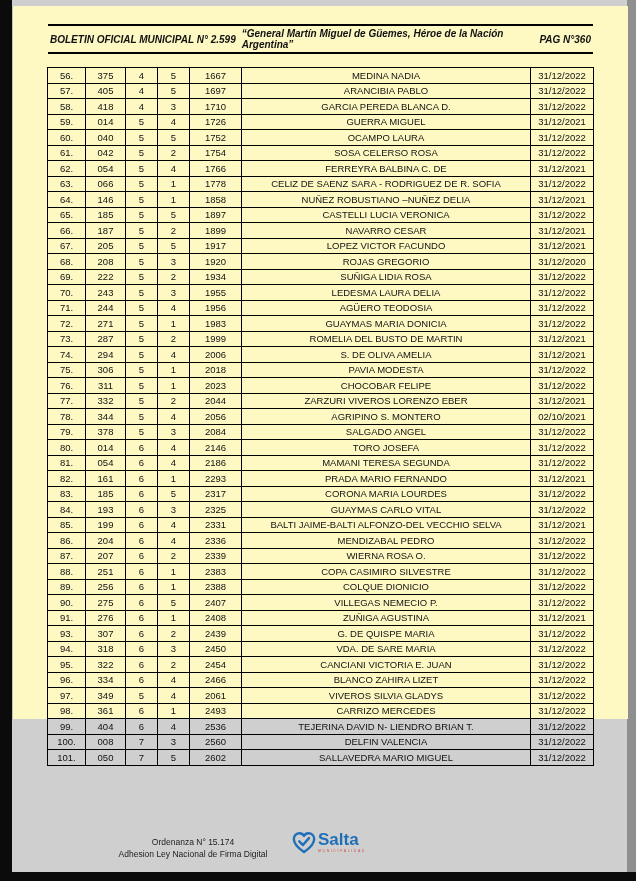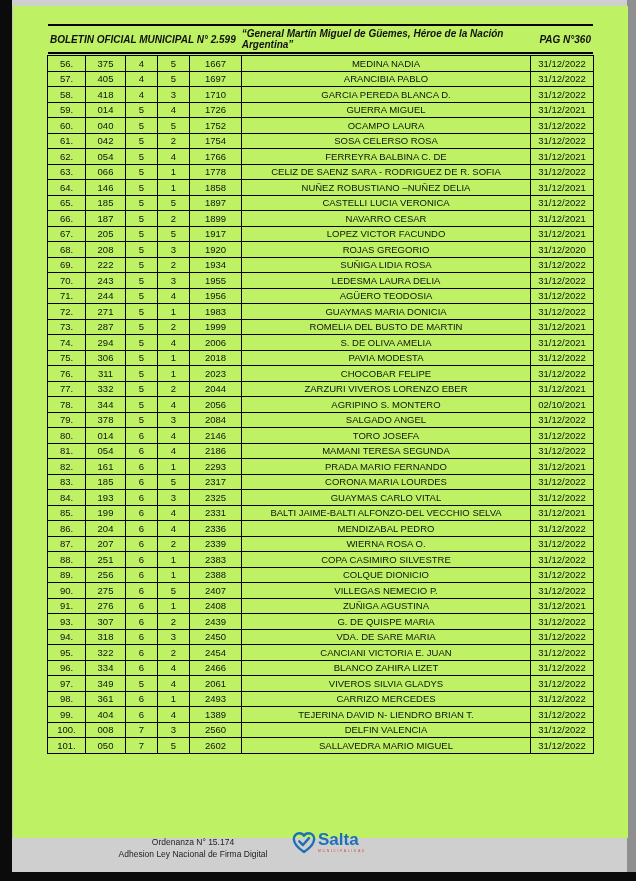--- a/index.html
+++ b/index.html
@@ -1,32 +1,32 @@
 <!DOCTYPE html>
 <html><head>
 <meta charset="utf-8">
 <style>
   html,body{margin:0;padding:0;width:636px;height:881px;overflow:hidden;
     background:#cfcfcf;font-family:"Liberation Sans",sans-serif;}
   .scan-edge-left{position:absolute;left:0;top:0;width:12px;height:881px;background:#0b0b0b;}
   .scan-edge-bottom{position:absolute;left:0;bottom:0;width:636px;height:9px;background:#0b0b0b;}
   .scan-edge-right{position:absolute;right:0;top:0;width:9px;height:881px;background:#8f8f8f;}
-  .page{position:absolute;left:12px;top:6px;width:615px;height:832px;background:#bef264;
+  .page{position:absolute;left:12px;top:6px;width:615px;height:713px;background:#fef9c3;
     border-left:1px solid #c2c2c2;}
   
   .doc-header{position:absolute;left:35px;top:18px;width:545px;
     border-top:2px solid #000;border-bottom:2px solid #000;
     display:flex;align-items:center;justify-content:space-between;
     padding:2px 2px;box-sizing:border-box;
     font-weight:bold;font-style:italic;font-size:10px;color:#111;}
   .doc-header .hc{flex:1;text-align:left;padding:0 6px;}
   .doc-header .hr{white-space:nowrap;}
   .doc-header .hl{white-space:nowrap;}
   
-  table.records{position:absolute;left:34px;top:49px;width:546px;
+  table.records{position:absolute;left:34px;top:61px;width:546px;
     border-collapse:collapse;table-layout:fixed;padding-left:20px;}
   table.records td{border:1px solid #000;height:15.5px;padding:0 2px;
     font-size:9.5px;color:#111;text-align:center;overflow:hidden;white-space:nowrap;
     box-sizing:border-box;}
   col.w0{width:38px}col.w1{width:40px}col.w2{width:32px}col.w3{width:32px}
   col.w4{width:52px}col.w5{width:289px}col.w6{width:63px}
   
   .footer{position:absolute;left:0px;top:822px;width:615px;height:44px;font-size:8.5px;color:#222;}
   .f-left{position:absolute;left:55px;top:9px;width:250px;text-align:center;line-height:1.4;}
   .f-right{position:absolute;left:405px;top:9px;width:212px;text-align:center;line-height:1.4;margin-top:38px;}
@@ -437,21 +437,21 @@
           <td>1</td>
           <td>2493</td>
           <td>CARRIZO MERCEDES</td>
           <td>31/12/2022</td>
         </tr>
         <tr>
           <td>99.</td>
           <td>404</td>
           <td>6</td>
           <td>4</td>
-          <td>1389</td>
+          <td>2536</td>
           <td>TEJERINA DAVID N- LIENDRO BRIAN T.</td>
           <td>31/12/2022</td>
         </tr>
         <tr>
           <td>100.</td>
           <td>008</td>
           <td>7</td>
           <td>3</td>
           <td>2560</td>
           <td>DELFIN VALENCIA</td>

